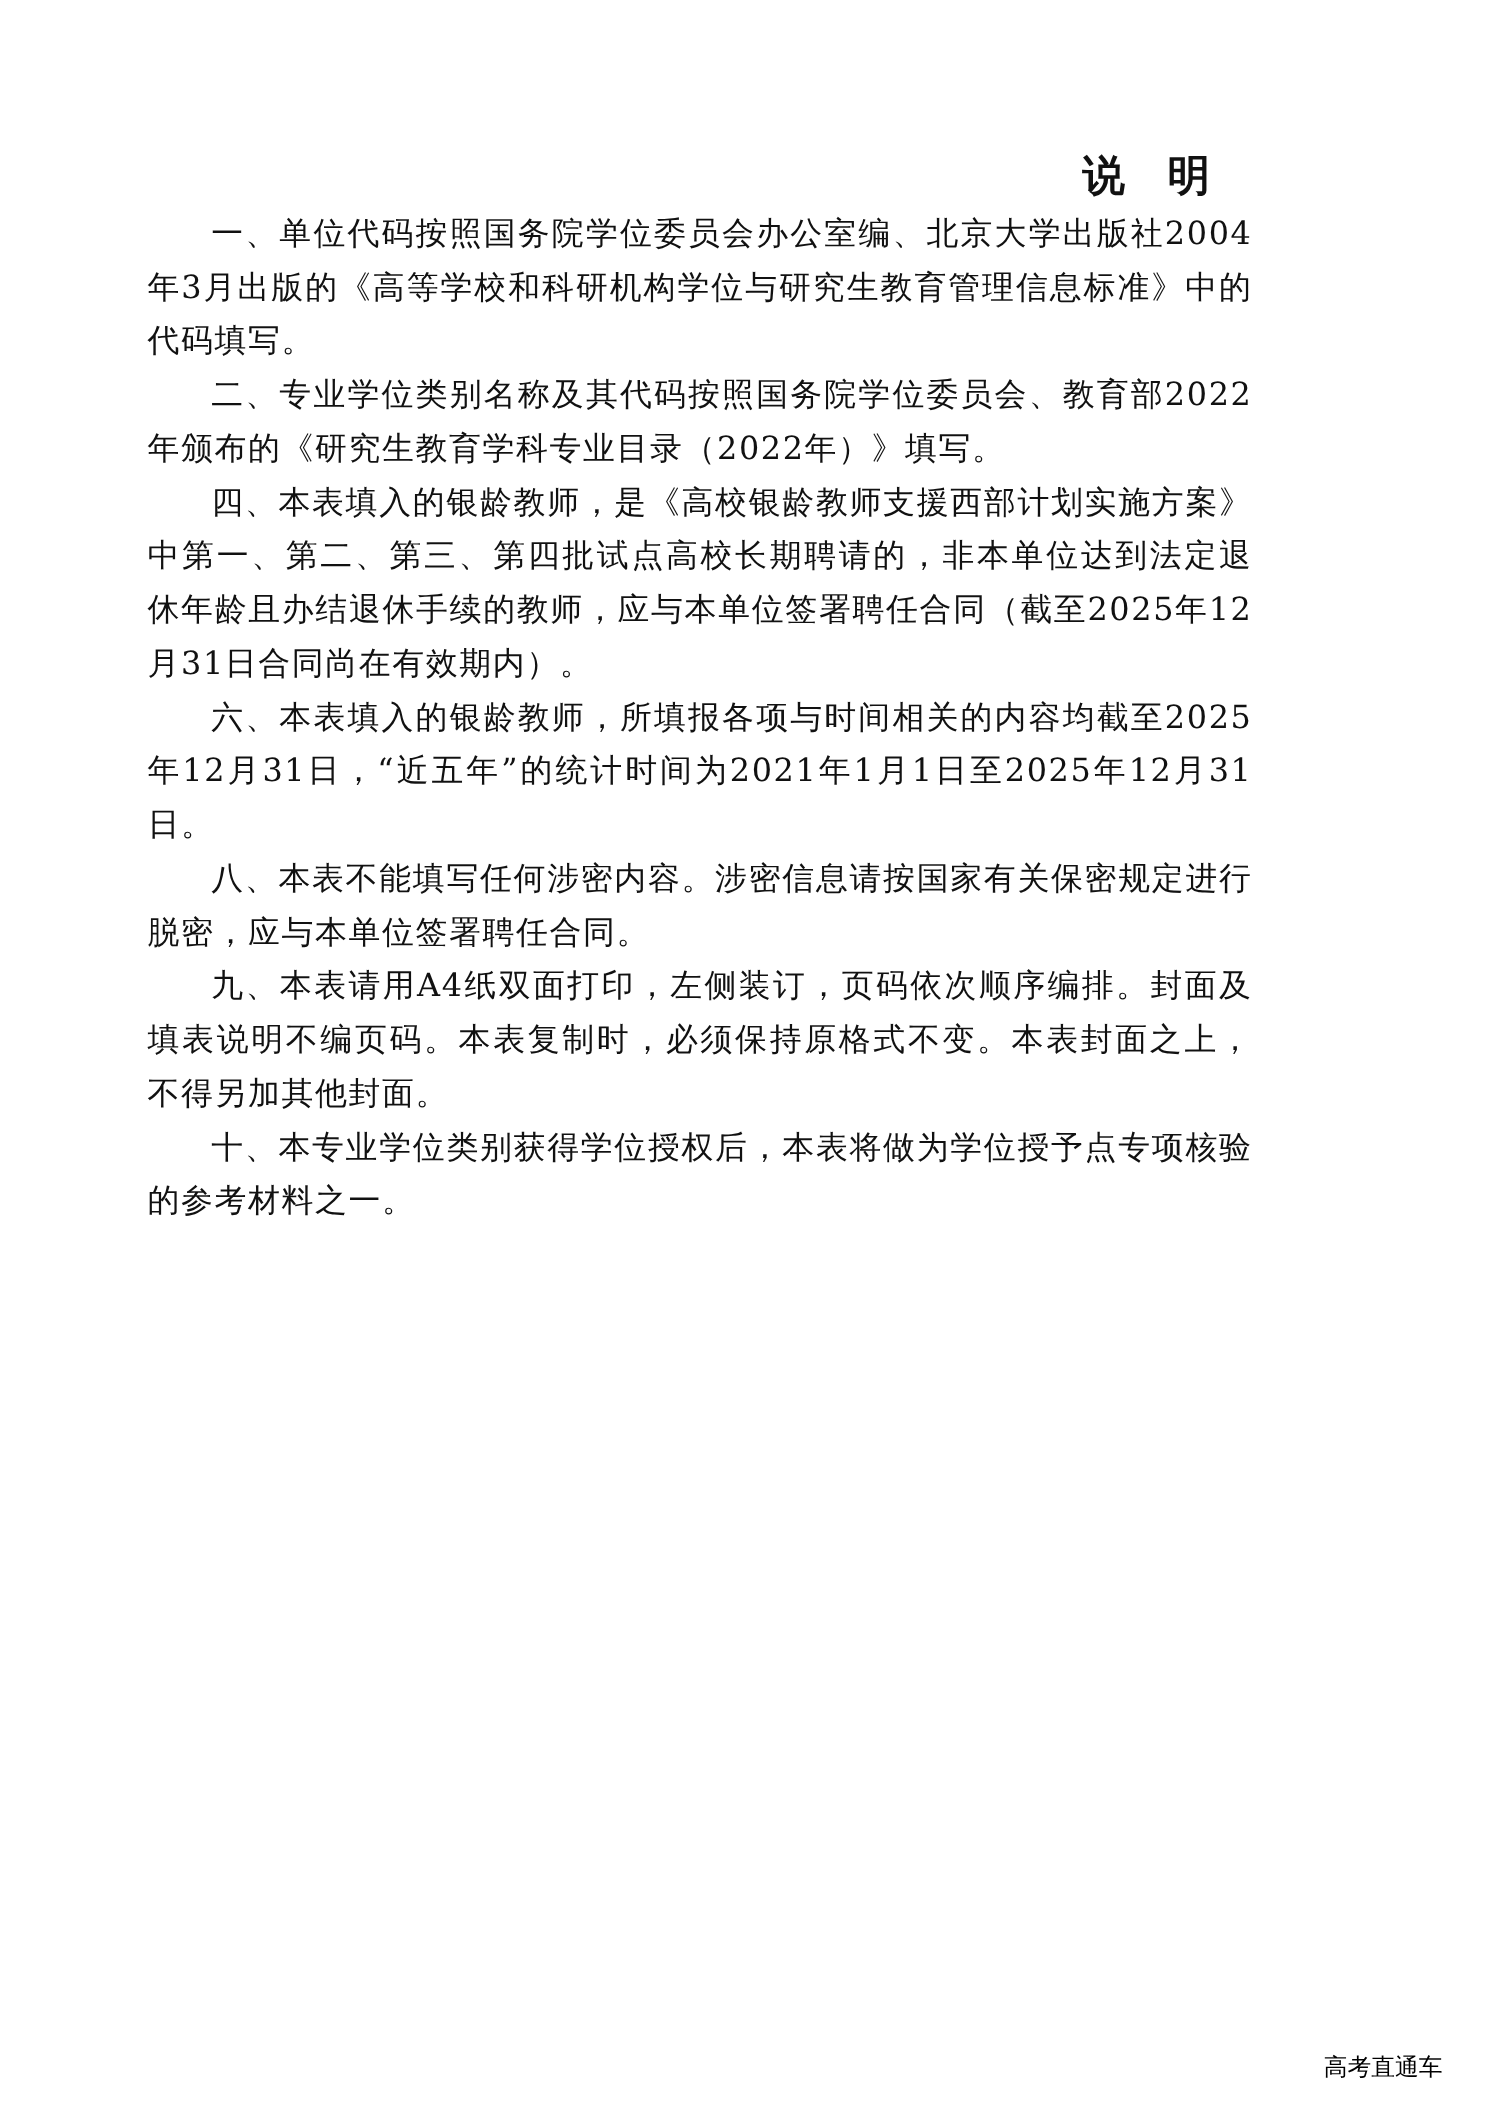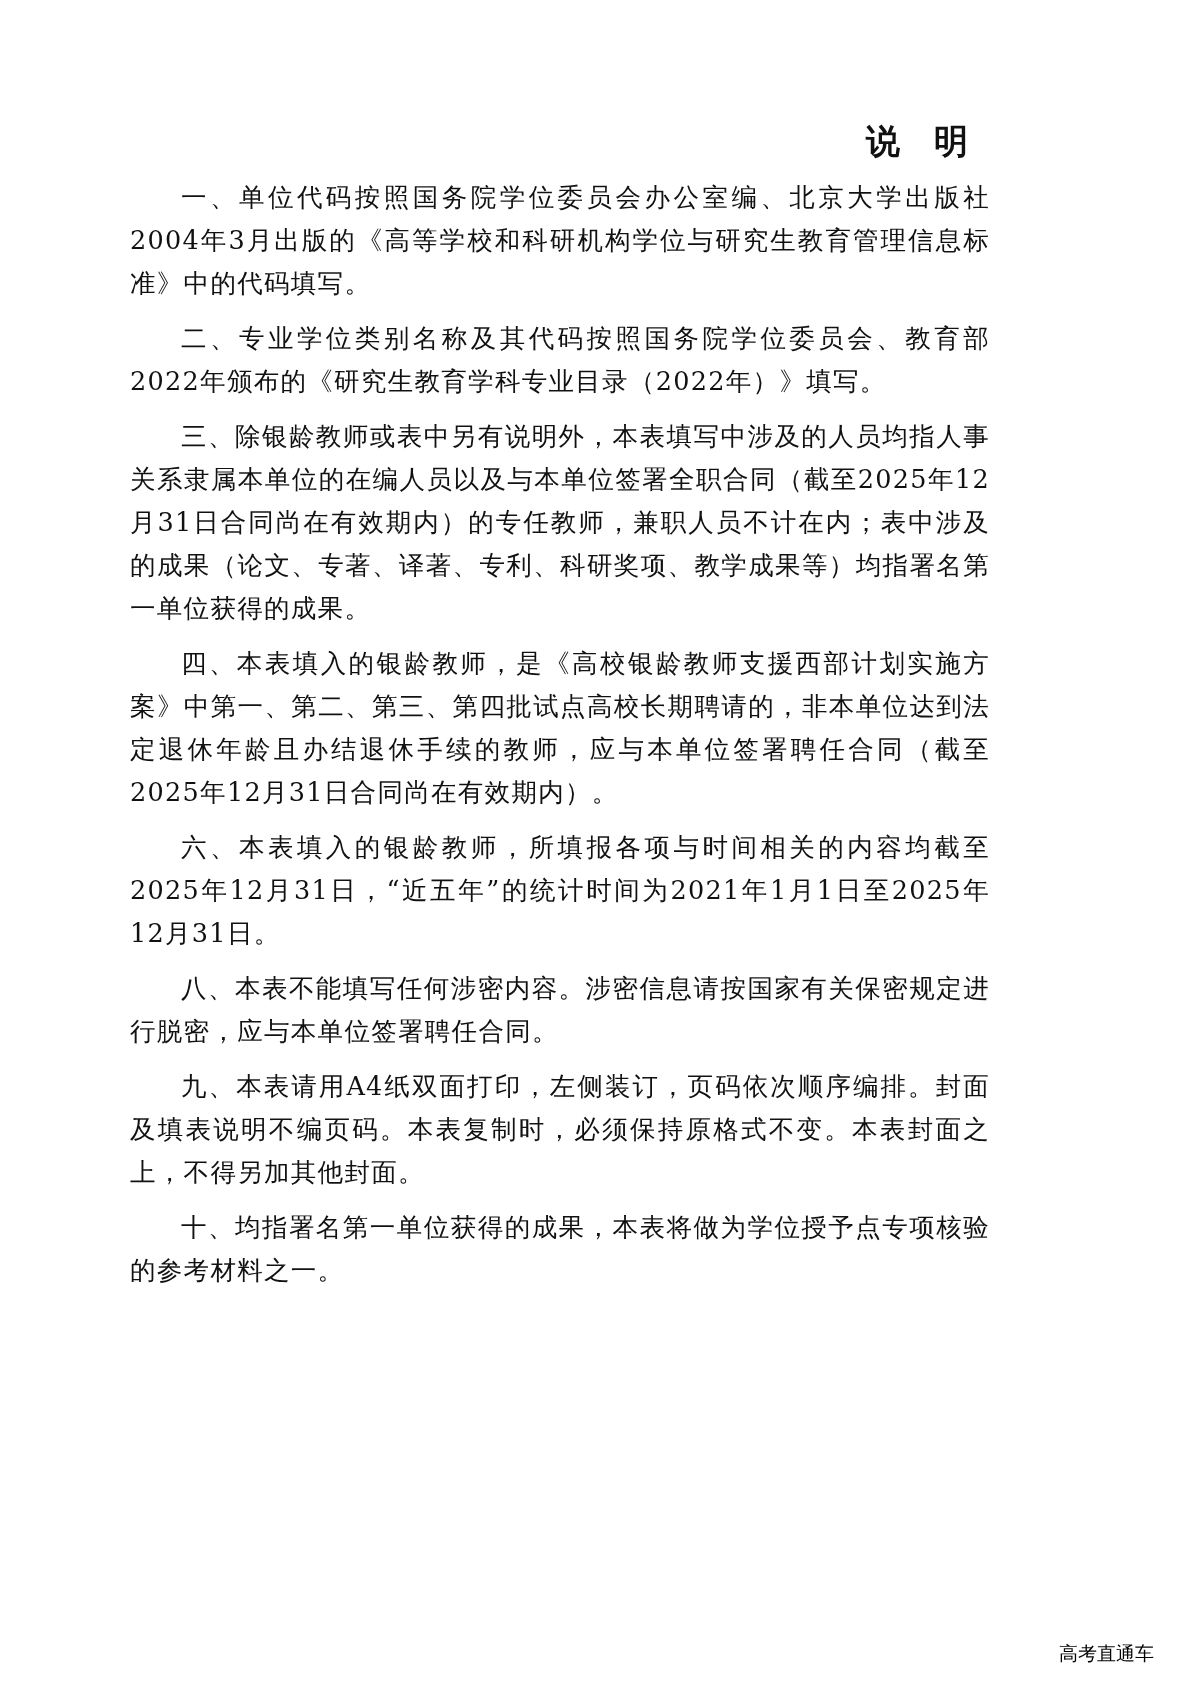--- a/index.html
+++ b/index.html
@@ -2,32 +2,31 @@
 <html><head>
 <meta charset="utf-8">
 <style>
   html, body { margin: 0; padding: 0; background: #ffffff; }
   body { width: 1190px; height: 1683px; position: relative; overflow: hidden;
          font-family: "DejaVu Serif", "Liberation Serif", serif; color: #111; }
   .page { position: absolute; left: 118px; top: 118px; width: 884px; }
   .title { text-align: right; font-size: 34px; font-weight: bold; letter-spacing: 34px;
            margin: 0 0 2px 34px; line-height: 46px; }
   .para { font-size: 25.5px; line-height: 43px; text-align: justify; text-indent: 51px;
-          margin: 12px; letter-spacing: 1.3px; }
+          margin: 0; letter-spacing: 1.3px; }
   .watermark { position: absolute; right: 36px; top: 1641px; font-family: "DejaVu Sans", sans-serif;
                font-size: 19px; color: #000000; }
 </style>
 </head>
 <body>
 
 <div class="page">
   <h1 class="title">说明</h1>
   <p class="para">一、单位代码按照国务院学位委员会办公室编、北京大学出版社2004年3月出版的《高等学校和科研机构学位与研究生教育管理信息标准》中的代码填写。</p>
   <p class="para">二、专业学位类别名称及其代码按照国务院学位委员会、教育部2022年颁布的《研究生教育学科专业目录（2022年）》填写。</p>
-  <p class="para">三、除银龄教师或表中另有说明外，本表填写中涉及的人员均指人事关系隶属本单位的在编人员以及与本单位签署全职合同（截至2025年12月31日合同尚在有效期内）的专任教师，兼职人员不计在内；表中涉及的成果（论文、专著、译著、专利、科研奖项、教学成果等）均指署名第一单位获得的成果。</p>
   <p class="para">四、本表填入的银龄教师，是《高校银龄教师支援西部计划实施方案》中第一、第二、第三、第四批试点高校长期聘请的，非本单位达到法定退休年龄且办结退休手续的教师，应与本单位签署聘任合同（截至2025年12月31日合同尚在有效期内）。</p>
   <p class="para">六、本表填入的银龄教师，所填报各项与时间相关的内容均截至2025年12月31日，“近五年”的统计时间为2021年1月1日至2025年12月31日。</p>
   <p class="para">八、本表不能填写任何涉密内容。涉密信息请按国家有关保密规定进行脱密，应与本单位签署聘任合同。</p>
   <p class="para">九、本表请用A4纸双面打印，左侧装订，页码依次顺序编排。封面及填表说明不编页码。本表复制时，必须保持原格式不变。本表封面之上，不得另加其他封面。</p>
-  <p class="para">十、均指署名第一单位获得的成果，本表将做为学位授予点专项核验的参考材料之一。</p>
+  <p class="para">十、本专业学位类别获得学位授权后，本表将做为学位授予点专项核验的参考材料之一。</p>
 </div>
 
 <div class="watermark">高考直通车</div>
 
 </body></html>

